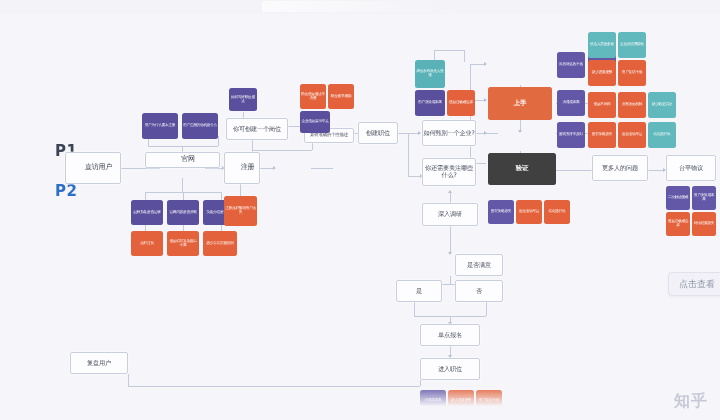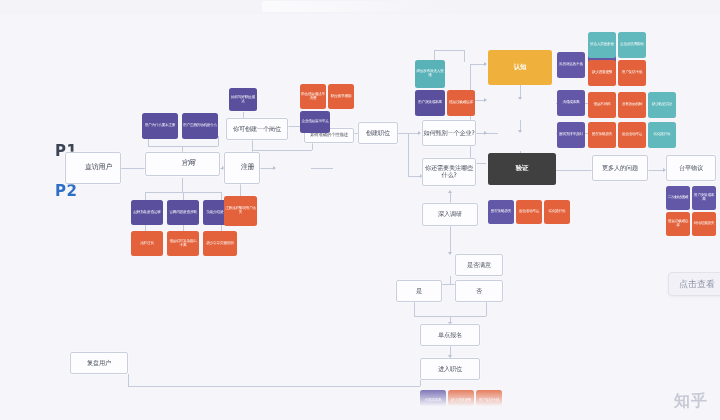--- a/index.html
+++ b/index.html
@@ -168,21 +168,21 @@
   <div class="arrow ar-d" style="left:448px;top:355px;"></div>
 
   <div class="ln lnv" style="left:128px;top:374px;height:12px;"></div>
   <div class="ln lnh" style="left:128px;top:386px;width:292px;"></div>
   <div class="ln lnv" style="left:420px;top:380px;height:6px;"></div>
 
   <div class="node card c-purple" style="left:142px;top:113px;width:36px;height:26px;">用户为什么要来注册</div>
   <div class="node card c-purple" style="left:182px;top:113px;width:36px;height:26px;">用户注册的动机是什么</div>
 
   <div class="node proc big" style="left:65px;top:152px;width:56px;height:32px;">直访用户</div>
-  <div class="node proc big" style="left:145px;top:152px;width:75px;height:24px;font-style:italic;">官网</div>
+  <div class="node proc big" style="left:145px;top:152px;width:75px;height:16px;">官网</div>
   <div class="node proc big" style="left:224px;top:152px;width:36px;height:32px;">注册</div>
 
   <div class="node card c-purple" style="left:131px;top:200px;width:32px;height:25px;">品牌形象是否足够</div>
   <div class="node card c-purple" style="left:167px;top:200px;width:32px;height:25px;">官网内容是否清晰</div>
   <div class="node card c-purple" style="left:203px;top:200px;width:34px;height:25px;">功能介绍是否完整</div>
 
   <div class="node card c-orange" style="left:131px;top:231px;width:32px;height:25px;">流程过长</div>
   <div class="node card c-orange" style="left:167px;top:231px;width:32px;height:25px;">信息填写复杂跳出率高</div>
   <div class="node card c-orange" style="left:203px;top:231px;width:34px;height:25px;">缺少引导页面说明</div>
 
@@ -197,21 +197,21 @@
 
   <div class="node proc" style="left:358px;top:122px;width:40px;height:22px;">创建职位</div>
 
   <div class="node card c-teal" style="left:415px;top:60px;width:30px;height:28px;">岗位发布后无人投递</div>
   <div class="node card c-purple" style="left:415px;top:90px;width:30px;height:26px;">用户决策成本高</div>
   <div class="node card c-orange" style="left:447px;top:90px;width:28px;height:26px;">信息过载难选择</div>
 
   <div class="node proc" style="left:422px;top:120px;width:54px;height:26px;">如何甄别一个企业?</div>
   <div class="node proc" style="left:422px;top:158px;width:54px;height:28px;">你还需要关注哪些什么?</div>
 
-  <div class="node card c-yellow lg" style="left:488px;top:50px;width:64px;height:35px;">认知</div>
+  <div class="node card c-orange2 lg" style="left:488px;top:87px;width:64px;height:33px;">上手</div>
   <div class="node card c-dark lg" style="left:488px;top:153px;width:68px;height:32px;">验证</div>
 
   <div class="node card c-purple2" style="left:557px;top:52px;width:28px;height:26px;">简历筛选效率低</div>
   <div class="node card c-purple2" style="left:588px;top:52px;width:28px;height:26px;">平台背书不足用户</div>
   <div class="node card c-purple2" style="left:557px;top:90px;width:28px;height:26px;">沟通成本高</div>
   <div class="node card c-purple2" style="left:557px;top:122px;width:28px;height:26px;">面试安排不及时</div>
 
   <div class="node card c-teal2" style="left:588px;top:32px;width:28px;height:26px;">候选人质量参差</div>
   <div class="node card c-teal2" style="left:618px;top:32px;width:28px;height:26px;">企业反馈周期长</div>
   <div class="node card c-orange" style="left:588px;top:60px;width:28px;height:26px;">缺少进度提醒</div>

